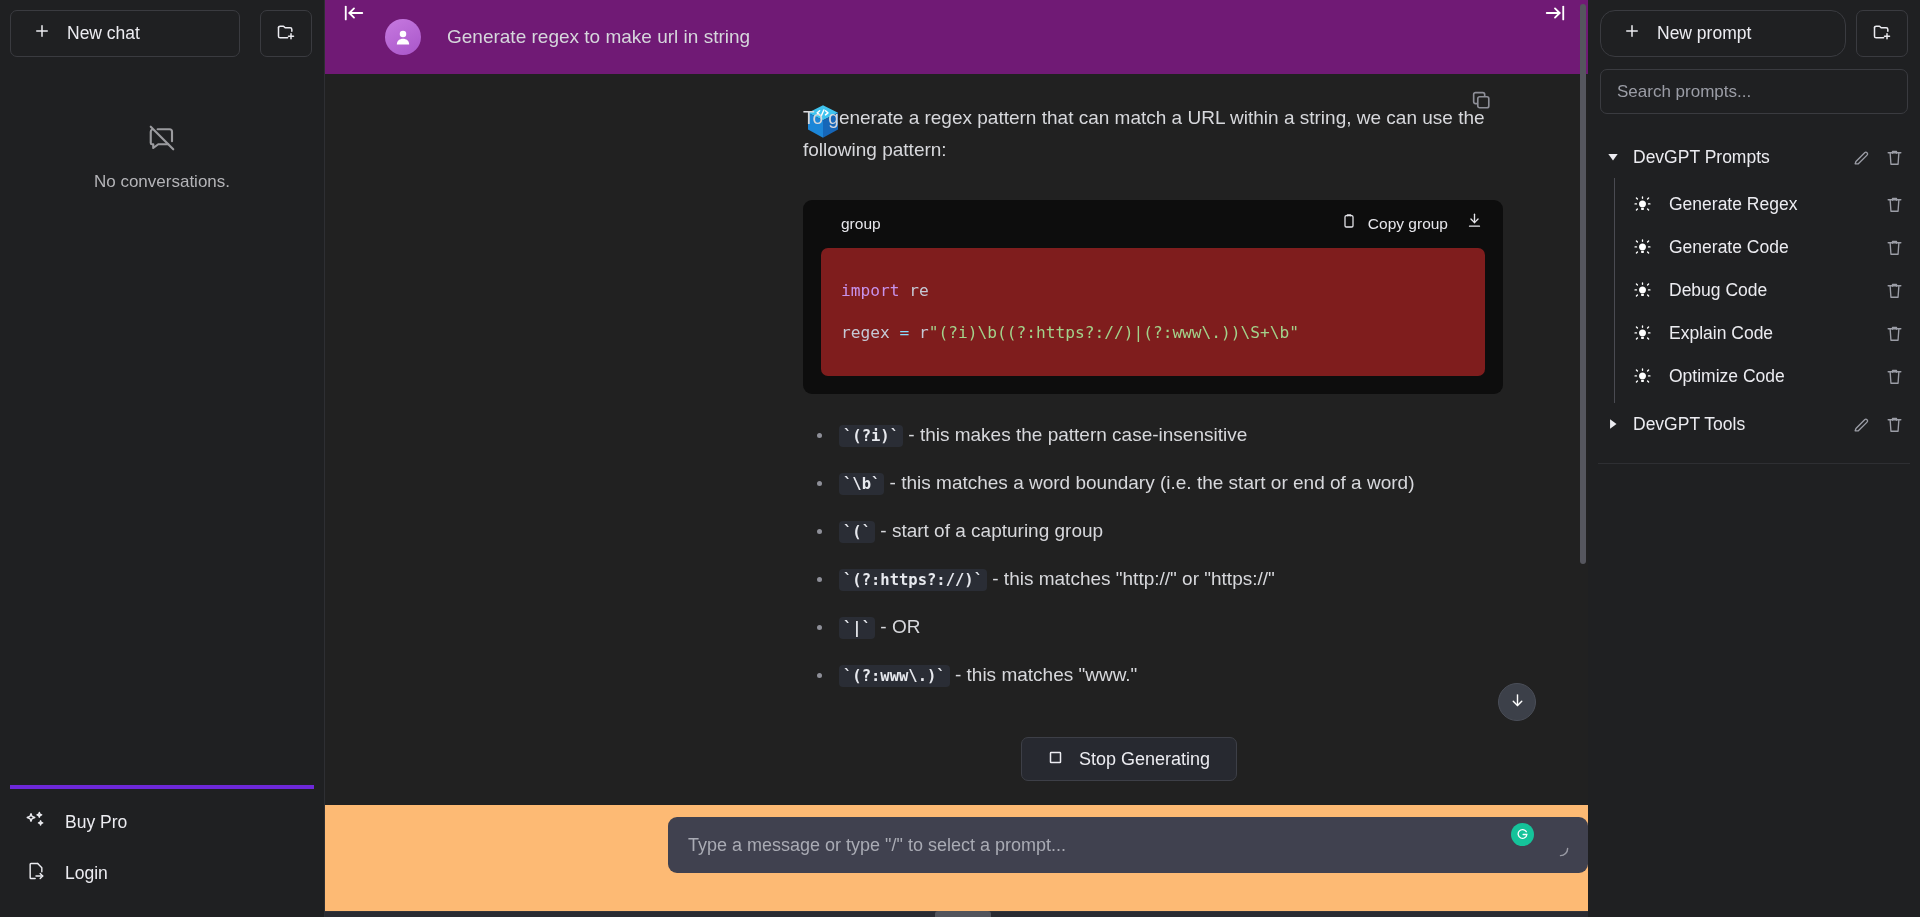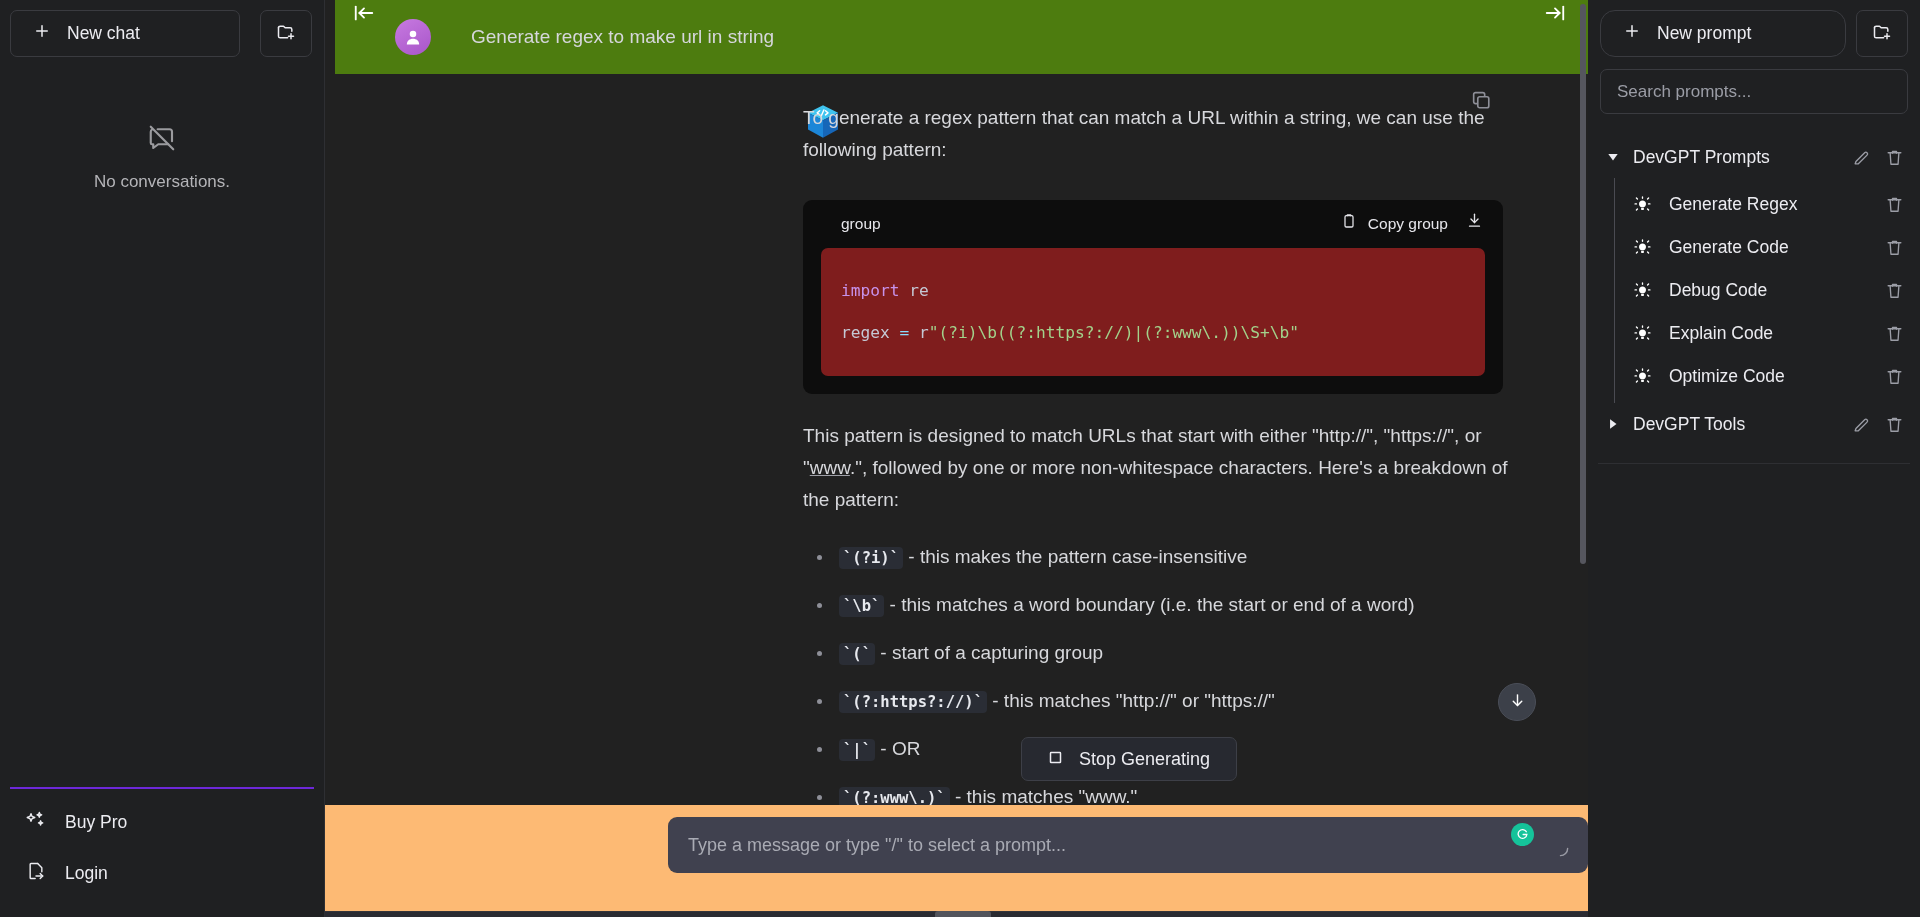--- a/index.html
+++ b/index.html
@@ -50,21 +50,21 @@
     flex: 1;
     display: flex; flex-direction: column;
     align-items: center;
     padding-top: 66px;
     gap: 15px;
     color: #9b9b9f;
   }
   #conv-empty-text { font-size: 17px; color: #b4b4b8; }
 
   #left-bottom {
-    border-top: 2px solid #6d28d9;
+    border-top: 4px solid #6d28d9;
     margin: 0 10px;
     padding: 12px 0 22px 0;
     display: flex; flex-direction: column; gap: 8px;
   }
   .side-row {
     display: flex; align-items: center;
     gap: 19px;
     padding: 9px 0 9px 16px;
     border-radius: 6px;
     color: #ececf1;
@@ -77,27 +77,26 @@
     position: relative;
     width: 1264px; height: 917px;
     background: #212121;
     border-left: 1px solid #2e2f33;
     flex-shrink: 0;
     display: flex; flex-direction: column;
   }
 
   #chat-header {
     height: 74px;
-    background: #4d7c0f;
+    background: #701a75;
     display: flex; align-items: center;
     padding-left: 60px;
-    gap: 40px;
+    gap: 26px;
     flex-shrink: 0;
     position: relative;
-    margin-left: 10px;
   }
   #avatar {
     width: 36px; height: 36px; border-radius: 50%;
     background: linear-gradient(150deg, #c77ae0 0%, #a855c9 100%);
     display: flex; align-items: center; justify-content: center;
     flex-shrink: 0;
   }
   #chat-title {
     color: #d6d7dc; font-size: 19px;
   }
@@ -502,21 +501,20 @@
                   </span>
                 </span>
               </span>
             </div>
             <div id="code-body">
                 <div><span class="kw">import</span><span class="pln"> re</span></div>
                 <div><span class="pln">regex </span><span class="op">=</span><span class="pln"> r</span><span class="str">"(?i)\b((?:https?://)|(?:www\.))\S+\b"</span></div>
               </div>
           </div>
 
-          <p id="explain-paragraph"><span>This pattern is designed to match URLs that start with either "http://", "https://", or "</span><span class="spell">www</span><span>.", followed by one or more non-whitespace characters. Here's a breakdown of the pattern:</span></p>
 
           <ul id="bullets">
               <li><code class="inline">`(?i)`</code><span> - this makes the pattern case-insensitive</span></li>
               <li><code class="inline">`\b`</code><span> - this matches a word boundary (i.e. the start or end of a word)</span></li>
               <li><code class="inline">`(`</code><span> - start of a capturing group</span></li>
               <li><code class="inline">`(?:https?://)`</code><span> - this matches "http://" or "https://"</span></li>
               <li><code class="inline">`|`</code><span> - OR</span></li>
               <li><code class="inline">`(?:www\.)`</code><span> - this matches "www."</span></li>
             </ul>
 

